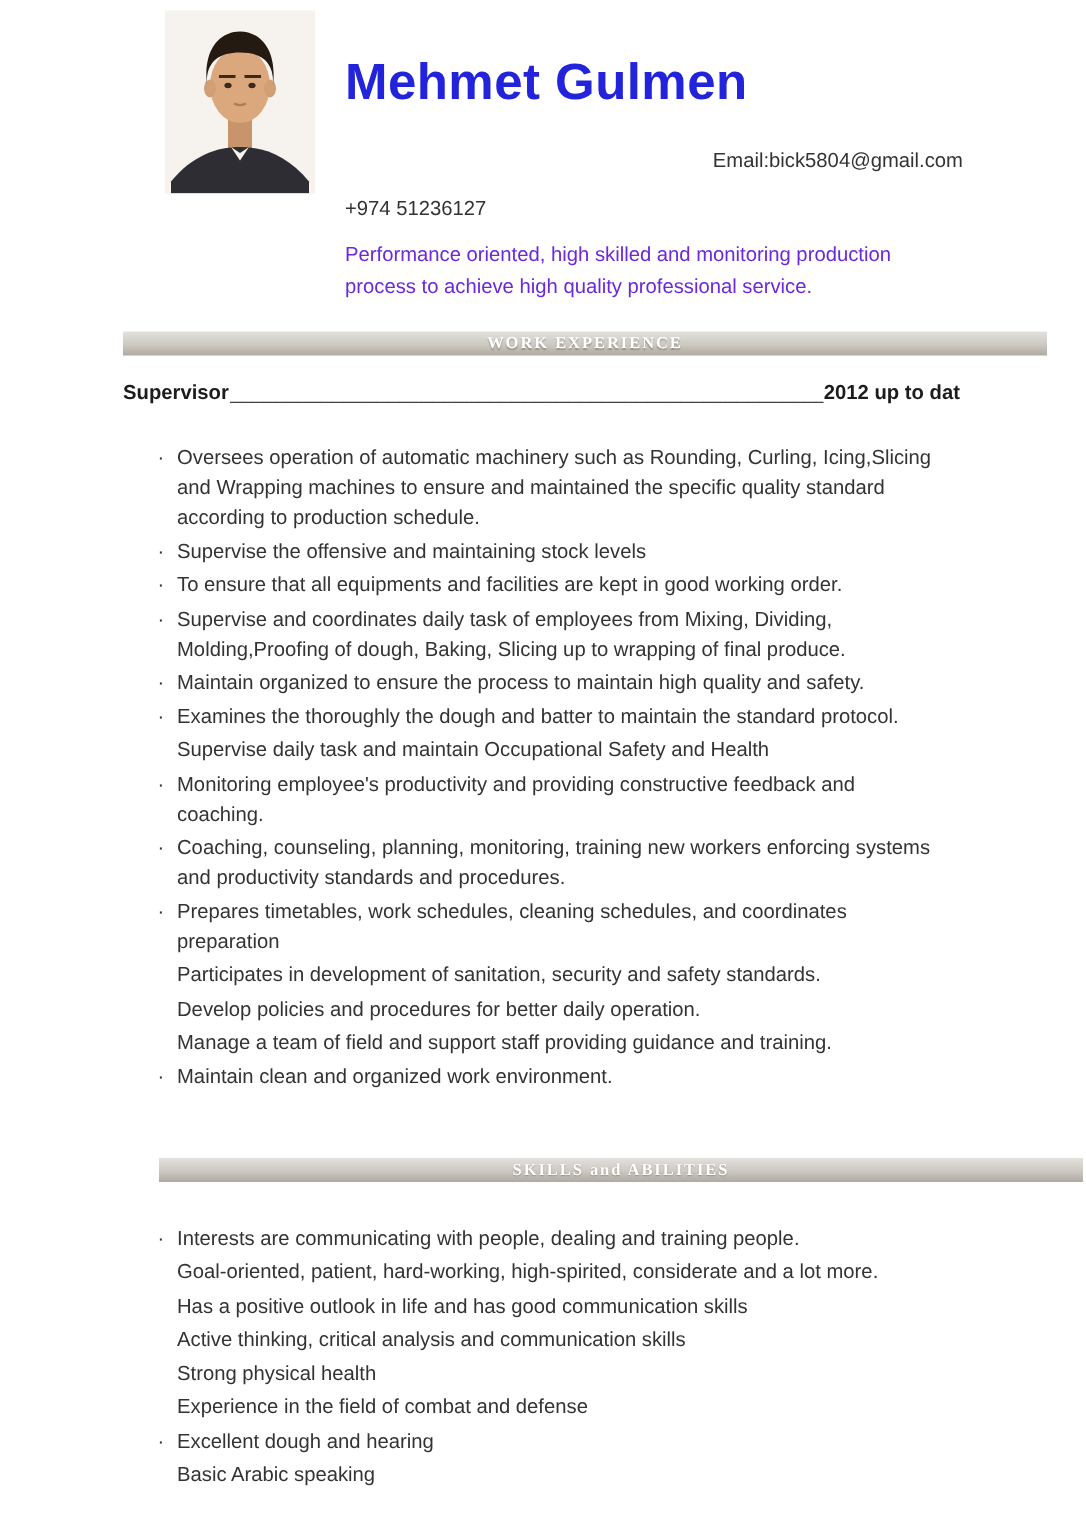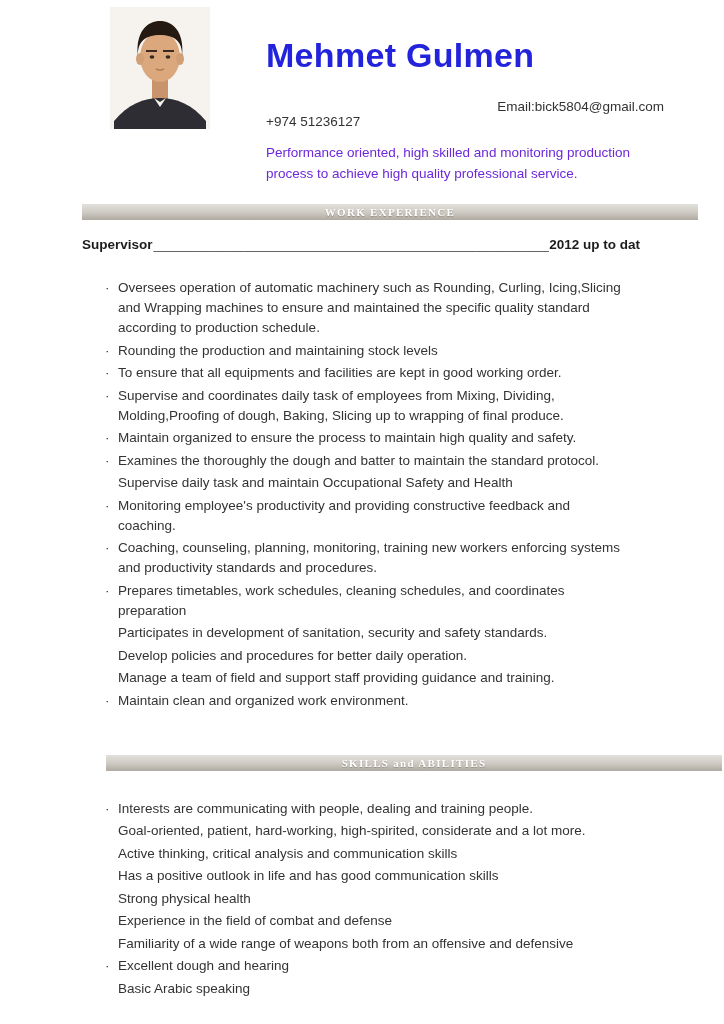--- a/index.html
+++ b/index.html
@@ -5,35 +5,35 @@
   * { margin:0; padding:0; box-sizing:border-box; }
   html,body { background:#ffffff; }
   body {
     width:724px; height:1024px; overflow:hidden;
     font-family:"Liberation Sans", sans-serif;
     color:#3a3a3a;
   }
   .page { padding:7px 0 0 82px; width:642px; }
 
   
-  .header { display:flex; align-items:flex-start;gap:36px; }
+  .header { display:flex; align-items:flex-start; }
   .photo {
     width:100px; height:122px; margin-left:28px; flex:none;
     overflow:hidden; background:#f6f3ef;
   }
   .photo svg { display:block; width:100%; height:100%; }
   .header-text { margin-left:20px; width:412px; }
   .person-name {
     margin-top:30px; font-size:34px; font-weight:bold;
     color:var(--name-color, #2323dc); letter-spacing:0.3px;
     line-height:1.1;
   }
   .contact-line { font-size:13.5px; color:#333; }
   .email-line { margin-top:25px;text-align:right; }
-  .phone-line { }
+  .phone-line { margin-top:17px; }
   .summary-line { margin-top:13px; font-size:13.5px; line-height:21px; width:398px; color:#6d28d9; }
 
   
   .banner {
     width:616px; height:16px; margin-top:20px;
     background:linear-gradient(180deg,
       var(--banner-top, #e3e1dc) 0%,
       var(--banner-mid, #cdc9c2) 55%,
       var(--banner-bottom, #aeaaa1) 100%);
     text-align:center; line-height:16px;
@@ -114,21 +114,21 @@
 
   <ul class="bullets work-list">
 
       <li>
         <span class="dot">·</span>
         <span class="txt">Oversees operation of automatic machinery such as Rounding, Curling, Icing,Slicing and Wrapping machines to ensure and maintained the specific quality standard according to production schedule.</span>
       </li>
 
       <li>
         <span class="dot">·</span>
-        <span class="txt">Rounding the production and maintaining stock levels</span>
+        <span class="txt">Supervise the offensive and maintaining stock levels</span>
       </li>
 
       <li>
         <span class="dot">·</span>
         <span class="txt">To ensure that all equipments and facilities are kept in good working order.</span>
       </li>
 
       <li>
         <span class="dot">·</span>
         <span class="txt">Supervise and coordinates daily task of employees from Mixing, Dividing, Molding,Proofing of dough, Baking, Slicing up to wrapping of final produce.</span>
@@ -196,42 +196,38 @@
         <span class="txt">Interests are communicating with people, dealing and training people.</span>
       </li>
 
       <li>
         <span class="dot" style="visibility: hidden;">·</span>
         <span class="txt">Goal-oriented, patient, hard-working, high-spirited, considerate and a lot more.</span>
       </li>
 
       <li>
         <span class="dot" style="visibility: hidden;">·</span>
+        <span class="txt">Has a positive outlook in life and has good communication skills</span>
+      </li>
+
+      <li>
+        <span class="dot" style="visibility: hidden;">·</span>
         <span class="txt">Active thinking, critical analysis and communication skills</span>
       </li>
 
       <li>
         <span class="dot" style="visibility: hidden;">·</span>
-        <span class="txt">Has a positive outlook in life and has good communication skills</span>
-      </li>
-
-      <li>
-        <span class="dot" style="visibility: hidden;">·</span>
         <span class="txt">Strong physical health</span>
       </li>
 
       <li>
         <span class="dot" style="visibility: hidden;">·</span>
         <span class="txt">Experience in the field of combat and defense</span>
       </li>
 
-      <li>
-        <span class="dot" style="visibility: hidden;">·</span>
-        <span class="txt">Familiarity of a wide range of weapons both from an offensive and defensive</span>
-      </li>
 
       <li>
         <span class="dot">·</span>
         <span class="txt">Excellent dough and hearing</span>
       </li>
 
       <li>
         <span class="dot" style="visibility: hidden;">·</span>
         <span class="txt">Basic Arabic speaking</span>
       </li>

